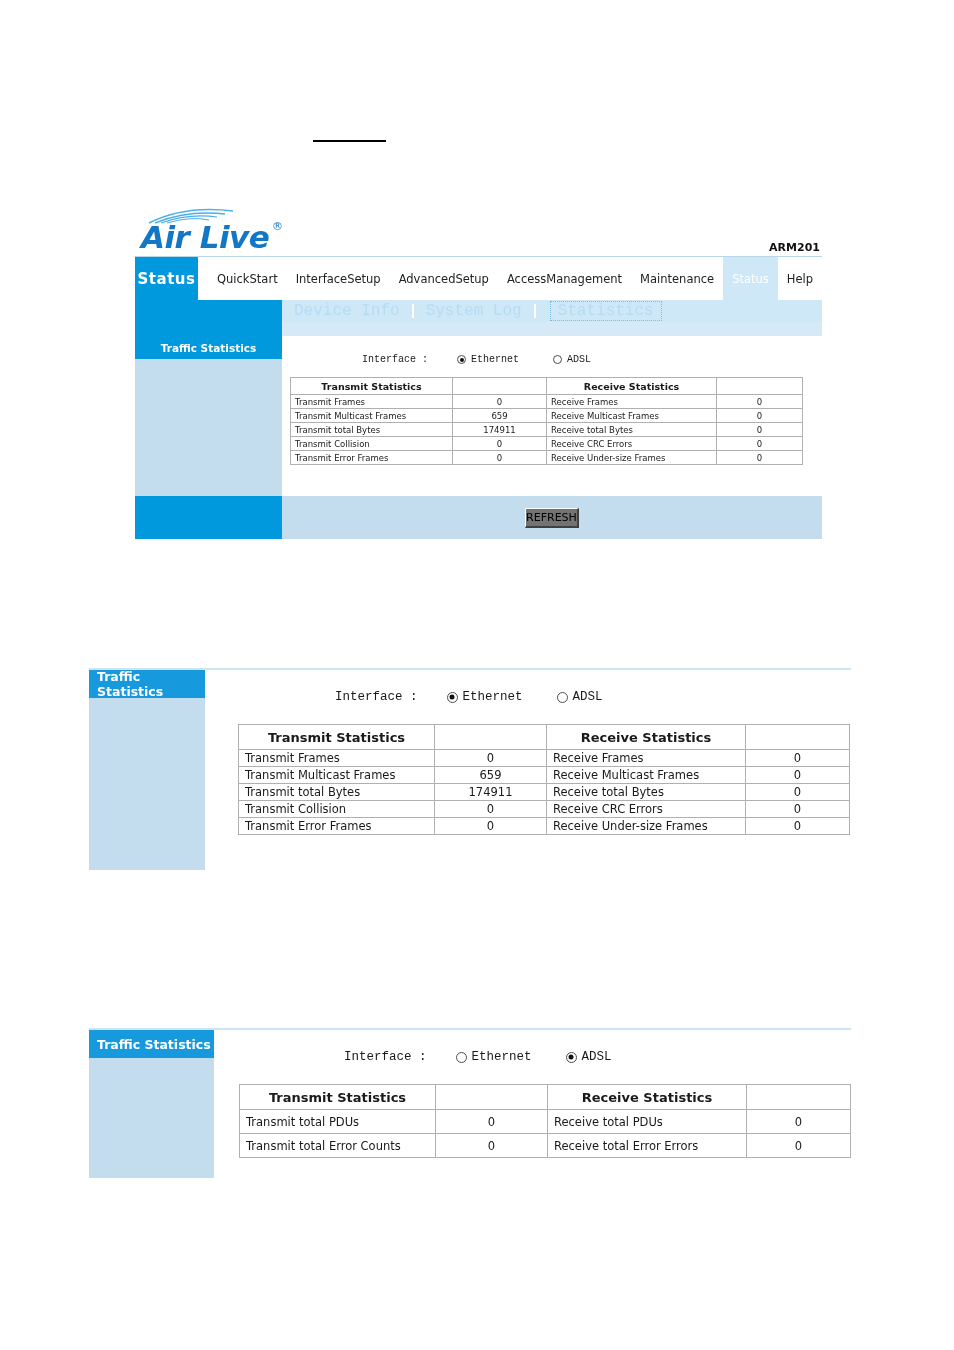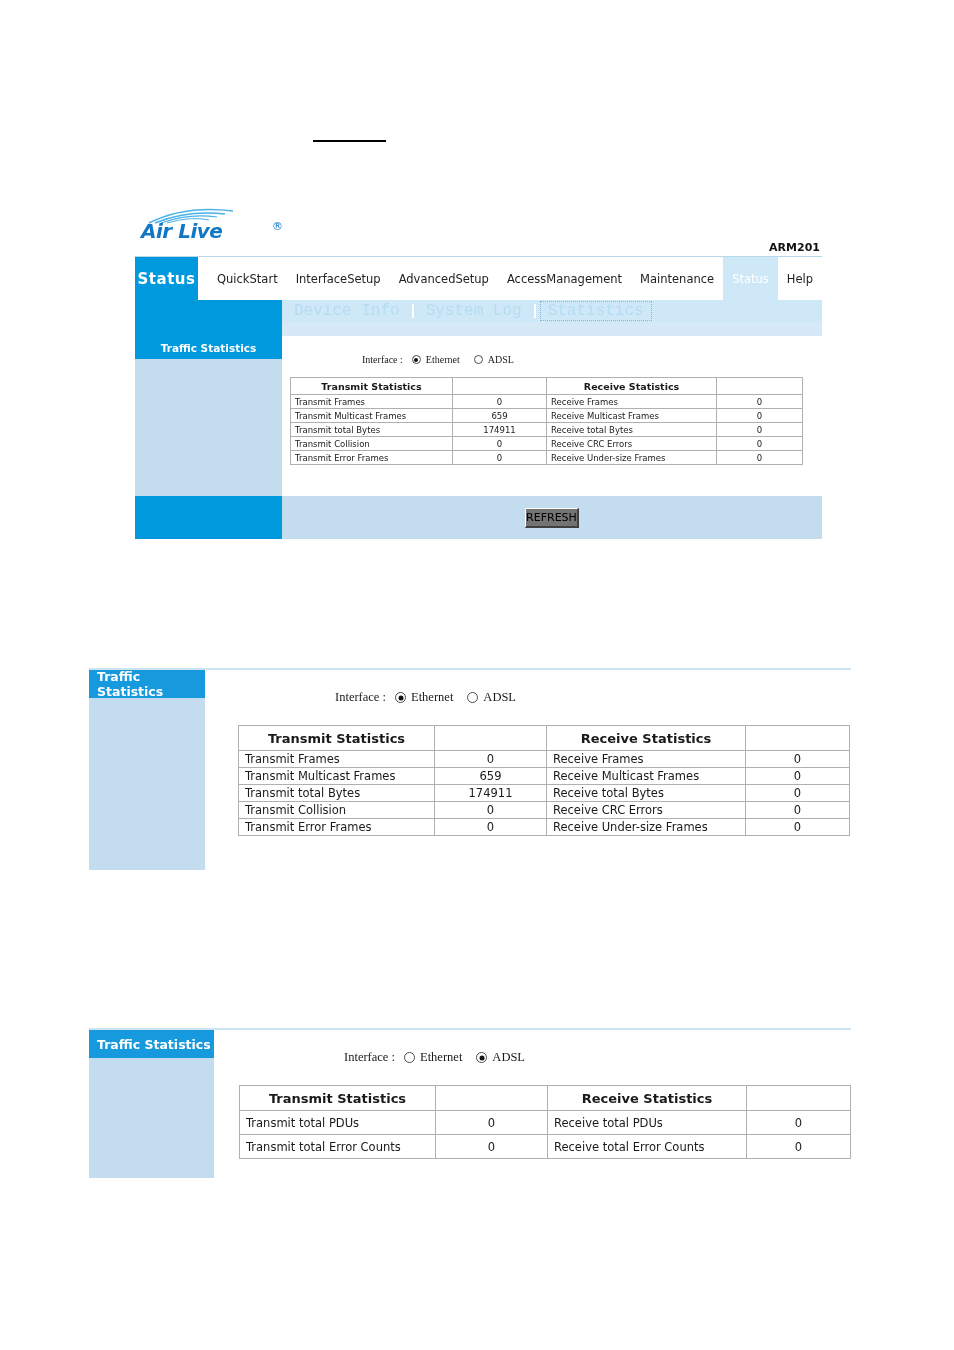--- a/index.html
+++ b/index.html
@@ -42,21 +42,21 @@
     width: 150px; height: 46px;
   }
   .logo-arcs {
     position: absolute; left: 4px; top: 1px;
     width: 92px; height: 17px;
   }
   .logo-text {
     position: absolute; left: 0px; top: 12px;
     font-family: "DejaVu Sans", sans-serif;
     font-weight: bold; font-style: italic;
-    font-size: 20px; letter-spacing: -0.5px;
+    font-size: 31px; letter-spacing: -0.5px;
     color: #1277c4;
     white-space: nowrap;
   }
   .logo-reg {
     position: absolute;
     left: 131px; top: 13px;
     font-size: 11px; color: #1277c4;
     font-family: "DejaVu Sans", sans-serif;
   }
   .model-name {
@@ -135,20 +135,21 @@
     white-space: nowrap;
   }
   .subnav-sep {
     width: 2px; height: 14px;
     background: #ffffff;
     margin: 0 4px;
   }
   .subnav-item.focused {
     border: 1px dotted #7fb9dc;
     padding: 0px 7px;
+    margin-left: 10px;
   }
 
   
   .strip-row {
     display: flex;
     height: 14px;
   }
   .strip-left { width: 147px; background: #0099dd; }
   .strip-right { flex: 1; background: #d6e9f7; }
 
@@ -202,23 +203,24 @@
     border-right: 2px solid #404040;
     border-bottom: 2px solid #404040;
     padding: 2px 0;
     cursor: pointer;
   }
 
   
   .iface-line {
     display: flex;
     align-items: flex-end;
-    font-family: Liberation Serif, serif;
+    font-family: Liberation Mono, monospace;
     color: #1a1a1a;
     white-space: nowrap;
+    gap: 20px;
   }
   .iface-label { margin-right: 9px; }
   .radio {
     display: inline-block;
     border-radius: 50%;
     border: 1px solid #4d4d4d;
     background: #ffffff;
     position: relative;
     flex: none;
   }
@@ -577,20 +579,20 @@
         <tbody>
           <tr>
             <td>Transmit total PDUs</td>
             <td class="num">0</td>
             <td>Receive total PDUs</td>
             <td class="num">0</td>
           </tr>
           <tr>
             <td>Transmit total Error Counts</td>
             <td class="num">0</td>
-            <td>Receive total Error Counts</td>
+            <td>Receive total Error Errors</td>
             <td class="num">0</td>
           </tr>
         </tbody>
       </table>
     </div>
   </div>
 </div>
 
 </body></html>

